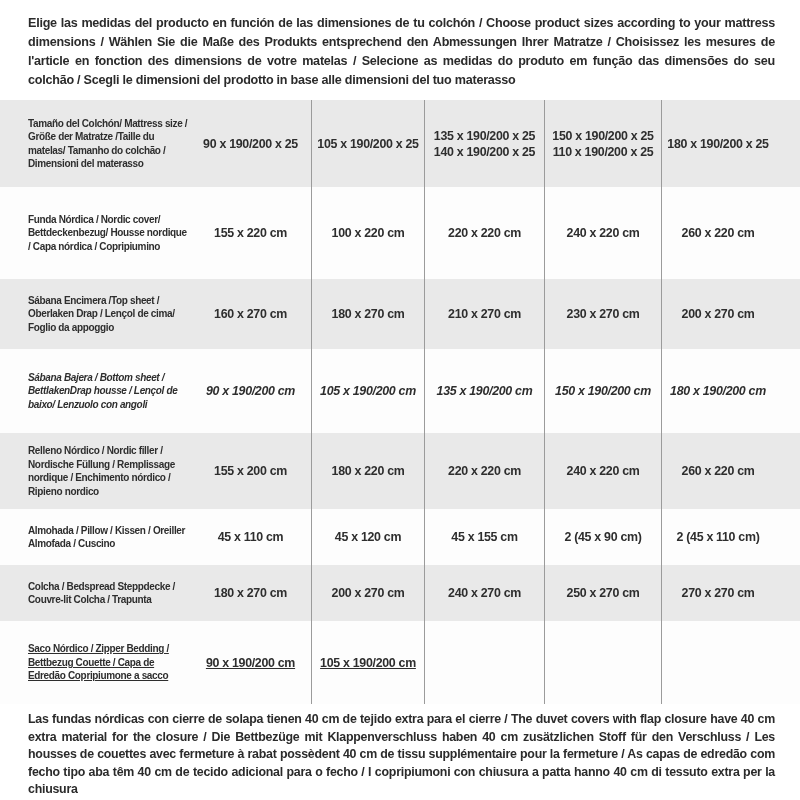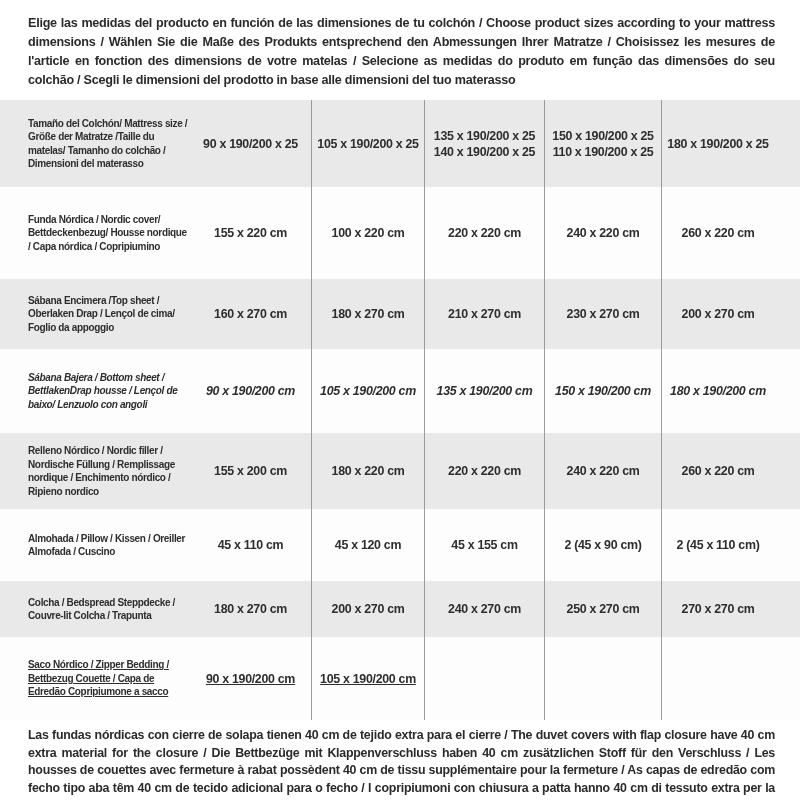--- a/index.html
+++ b/index.html
@@ -25,21 +25,21 @@
     grid-template-columns:190px 122px 113px 120px 117px 138px;
     width:800px;
   }
   .trow.alt{background:var(--row-alt);}
   .trow.plain{background:var(--row);}
   .trow:nth-child(1){height:87px;}
   .trow:nth-child(2){height:92px;}
   .trow:nth-child(3){height:70px;}
   .trow:nth-child(4){height:84px;font-style:italic;}
   .trow:nth-child(5){height:76px;}
-  .trow:nth-child(6){height:72px;}
+  .trow:nth-child(6){height:56px;}
   .trow:nth-child(7){height:56px;}
   .trow:nth-child(8){height:83px;text-decoration:underline;}
 
   .cell{display:flex;align-items:center;}
   .label{
     padding-left:28px;padding-right:2px;
     font-size:10px;font-weight:700;line-height:13.5px;
     letter-spacing:-0.35px;text-align:left;
   }
   .val{

